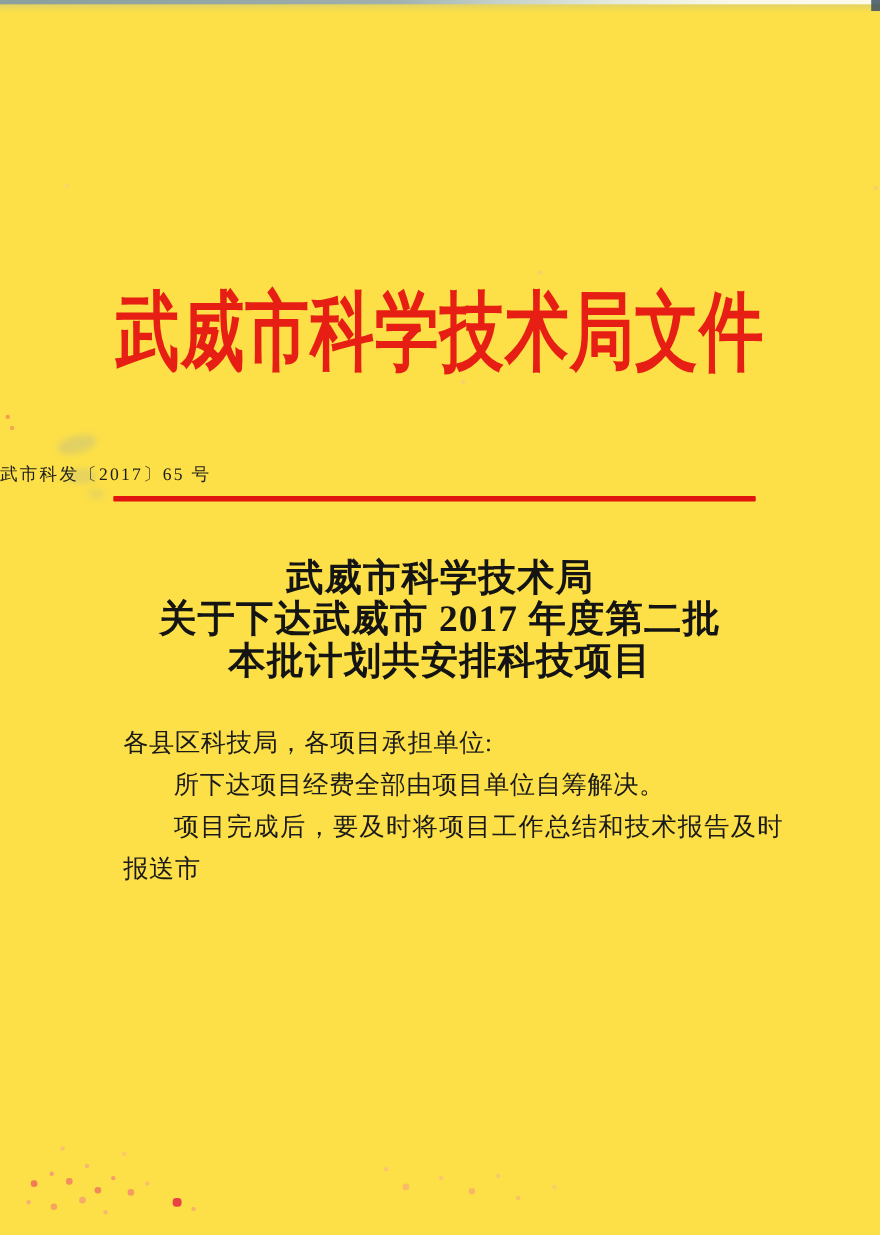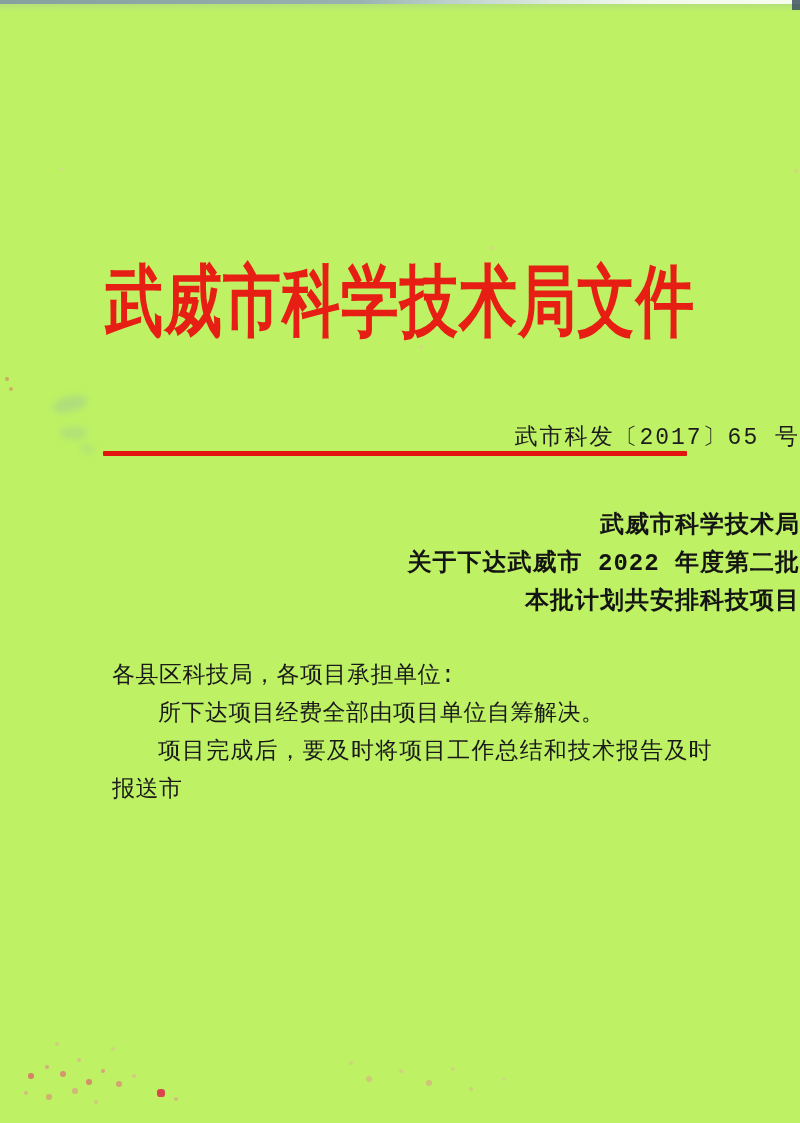--- a/index.html
+++ b/index.html
@@ -4,23 +4,23 @@
 <style>
   html, body {
     margin: 0;
     padding: 0;
     background: #ffffff;
   }
   .page {
     position: relative;
     width: 800px;
     height: 1123px;
-    background: #bef264;
+    background: #fde047;
     overflow: hidden;
-    font-family: Liberation Mono, monospace;
+    font-family: Liberation Serif, serif;
   }
 
   
   .scan-top-edge {
     position: absolute;
     top: 0; left: 0;
     width: 100%; height: 4px;
     background: linear-gradient(90deg,
       #7f97a5 0%, #8aa1ae 25%, #96abb8 45%,
       #bccdd6 56%, #e2ebee 70%, #f7fafb 82%, #fdfdfc 100%);
@@ -103,44 +103,44 @@
     white-space: nowrap;
     transform: scaleY(1.35);
     transform-origin: top center;
   }
 
   .doc-number {
     position: absolute;
     top: 421px;
     left: 0;
     width: 800px;
-    text-align: right;
-    font-size: 23px;
+    text-align: left;
+    font-size: 16px;
     letter-spacing: 2px;
     color: #1c1c1c;
   }
 
   .red-divider {
     position: absolute;
     top: 451px;
     left: 103px;
     width: 584px;
     height: 4.5px;
     background: #e11410;
     border-radius: 1px;
   }
 
   
   .notice-title {
     position: absolute;
     top: 507px;
     left: 0;
     width: 800px;
-    text-align: right;
-    font-size: 24px;
+    text-align: center;
+    font-size: 34px;
     font-weight: bold;
     line-height: 38px;
     letter-spacing: 1px;
     color: #141414;
   }
 
   
   .notice-body {
     position: absolute;
     top: 657px;
@@ -176,21 +176,21 @@
   <div class="letterhead-title">
     <span>武威市科学技术局文件</span>
   </div>
 
   <div class="doc-number">武市科发〔2017〕65 号</div>
 
   <div class="red-divider"></div>
 
   <div class="notice-title">
     <div>武威市科学技术局</div>
-    <div>关于下达武威市 2022 年度第二批</div>
+    <div>关于下达武威市 2017 年度第二批</div>
     <div>本批计划共安排科技项目</div>
   </div>
 
   <div class="notice-body">
     <p class="salutation">各县区科技局，各项目承担单位:</p>
     <p class="para">所下达项目经费全部由项目单位自筹解决。</p>
     <p class="para">项目完成后，要及时将项目工作总结和技术报告及时报送市</p>
   </div>
 
 </div>

